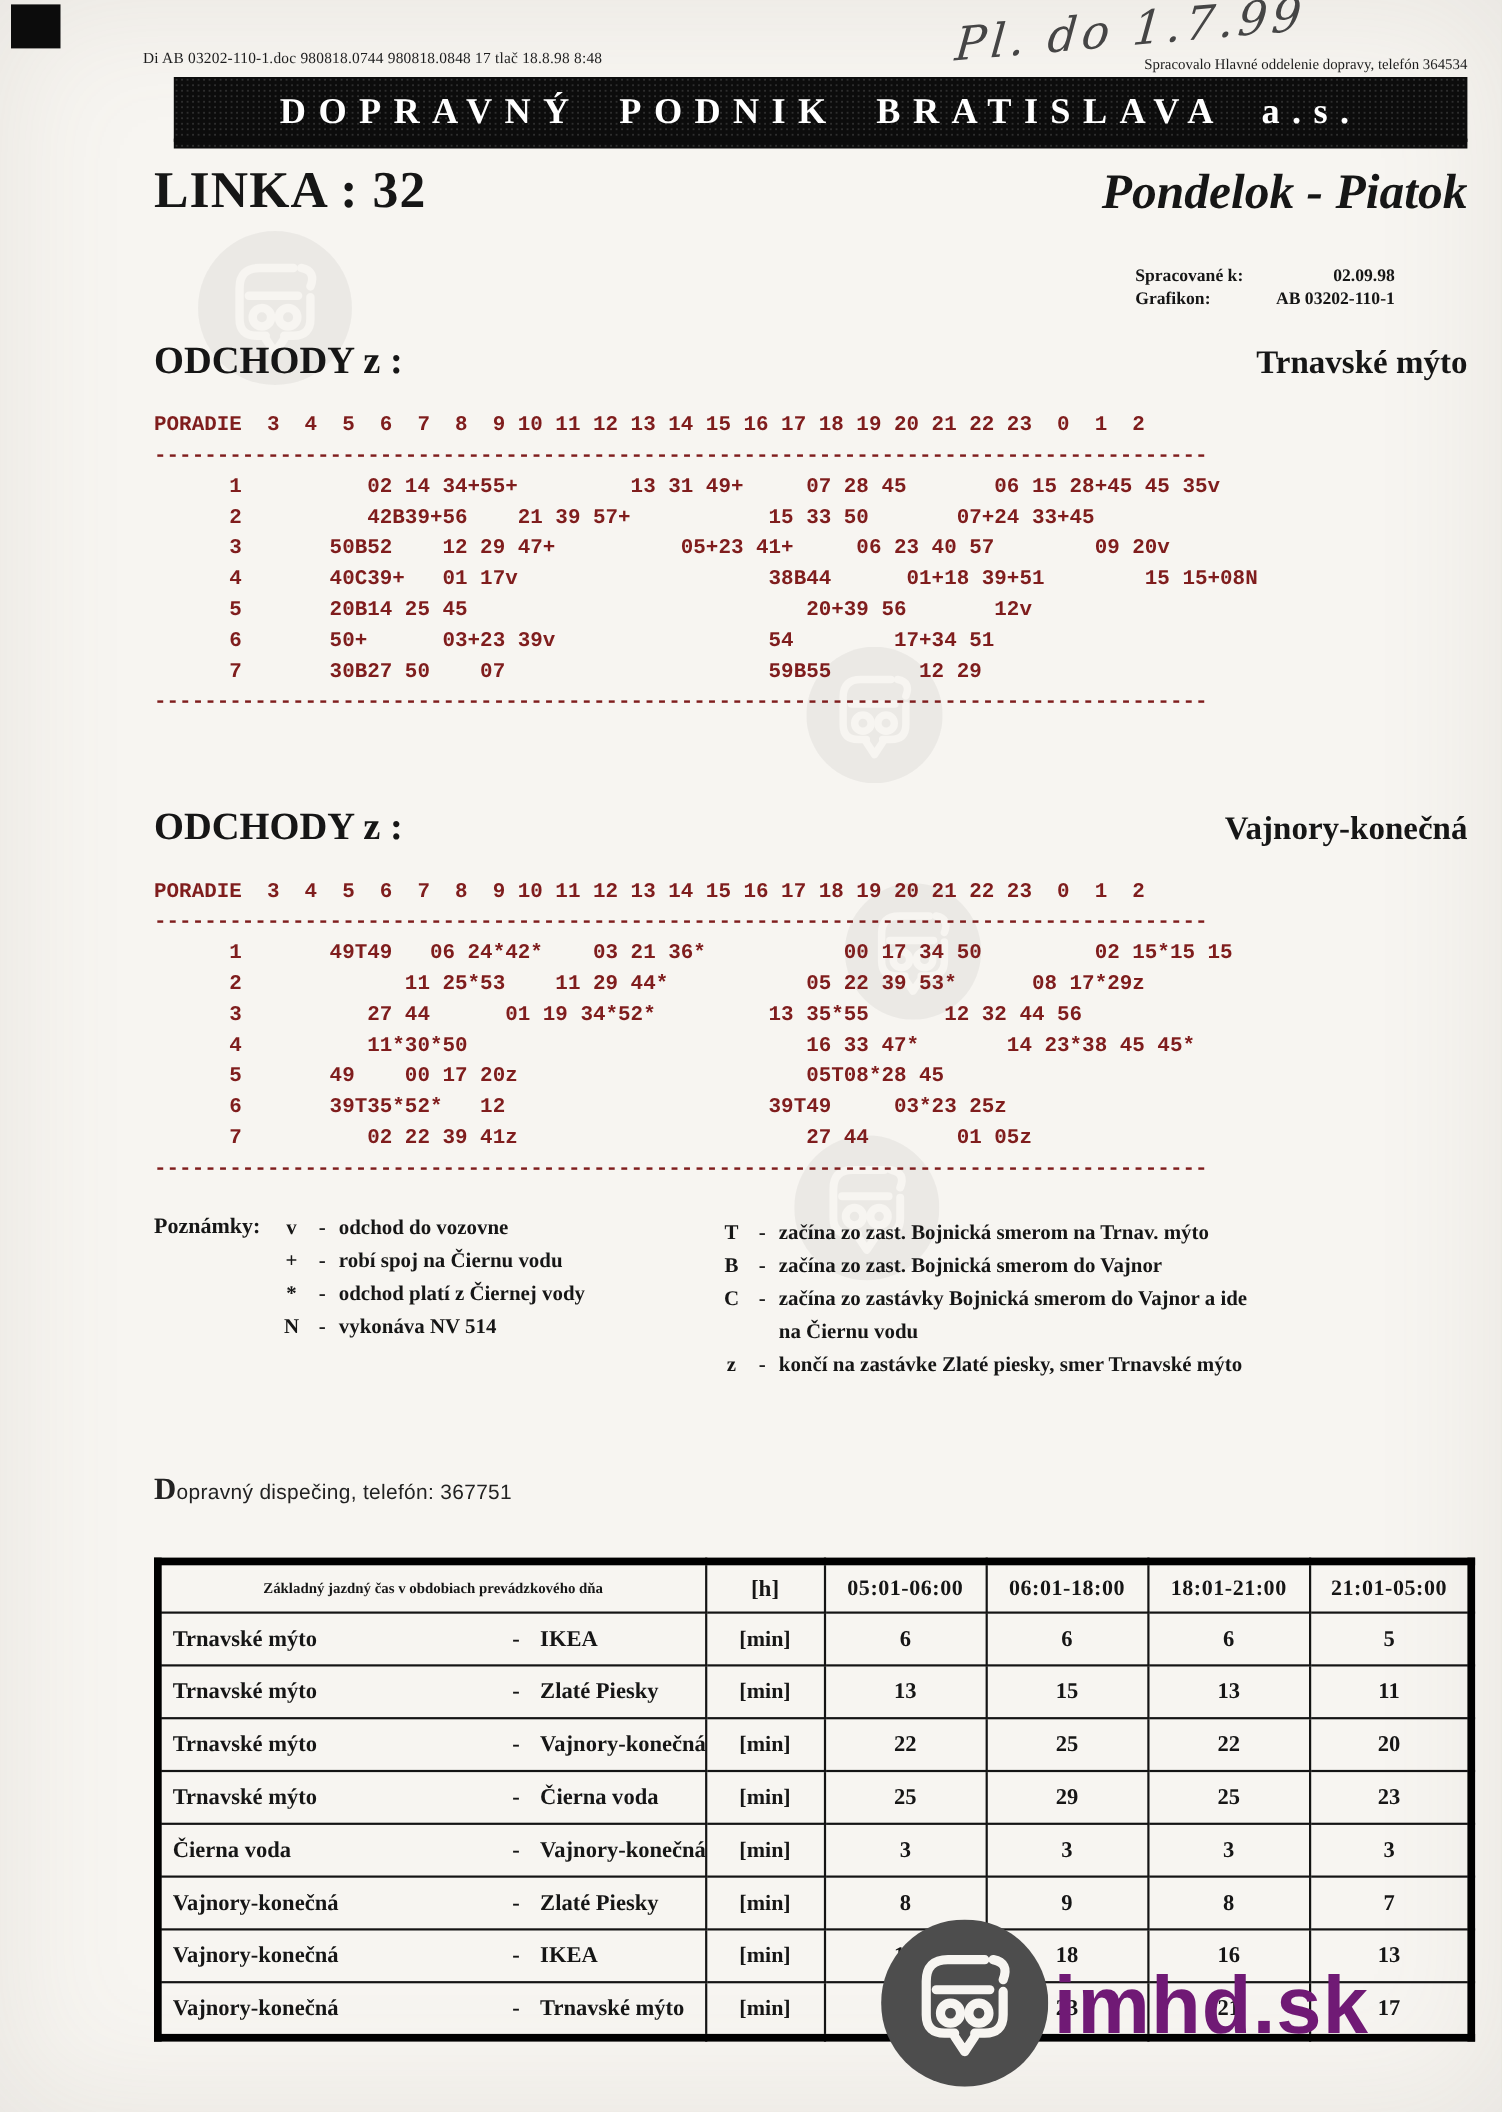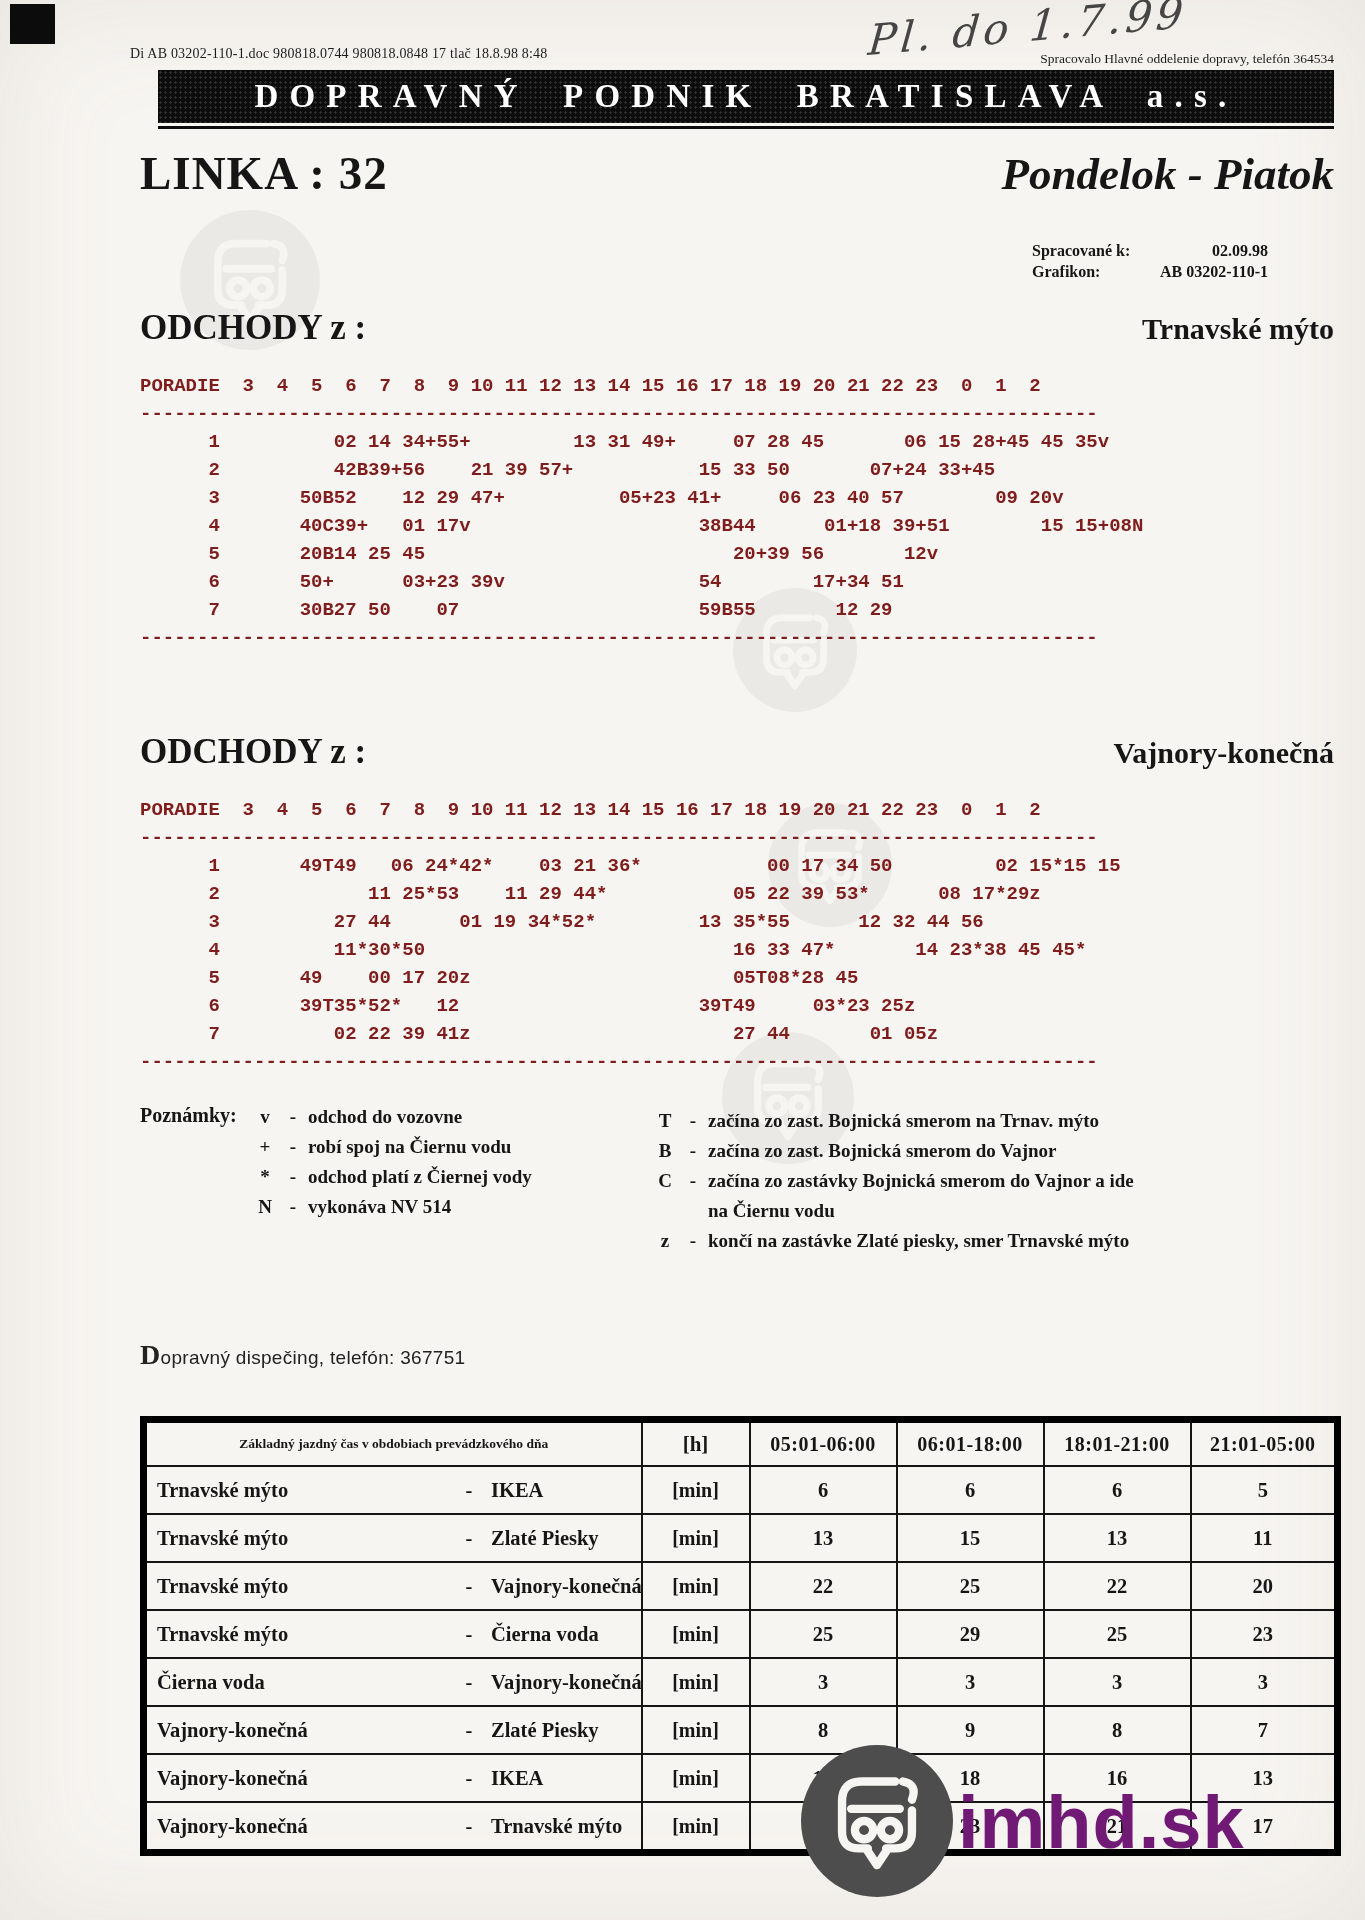--- a/index.html
+++ b/index.html
@@ -101,21 +101,21 @@
       </svg>
     </div>
 
   <div class="abs scan-mark" style="left:10px;top:4px;width:45px;height:40px;"></div>
 
   <div class="abs handwriting" style="left:868px;top:2px;">Pl. do 1.7.99</div>
 
   <div class="abs fileline" style="left:130px;top:46px;">Di AB 03202-110-1.doc 980818.0744 980818.0848  17 tlač 18.8.98 8:48</div>
   <div class="abs procline" style="right:31px;top:51px;">Spracovalo Hlavné oddelenie dopravy, telefón 364534</div>
 
-  <div class="abs bar" style="left:158px;top:70px;width:1176px;height:53px;">
+  <div class="abs bar" style="left:158px;top:70px;width:1176px;height:65px;">
     <span class="bar-title">DOPRAVNÝ PODNIK BRATISLAVA  a.s.</span>
   </div>
   <div class="abs bar-underline" style="left:158px;top:126px;width:1176px;height:3px;"></div>
 
   <div class="abs linka" style="left:140px;top:146px;">LINKA : 32</div>
   <div class="abs validity" style="right:31px;top:148px;">Pondelok - Piatok</div>
 
   <div class="abs sprac" style="left:1032px;top:240px;">
     <div class="sprac-row">
       <span>Spracované k:</span>

